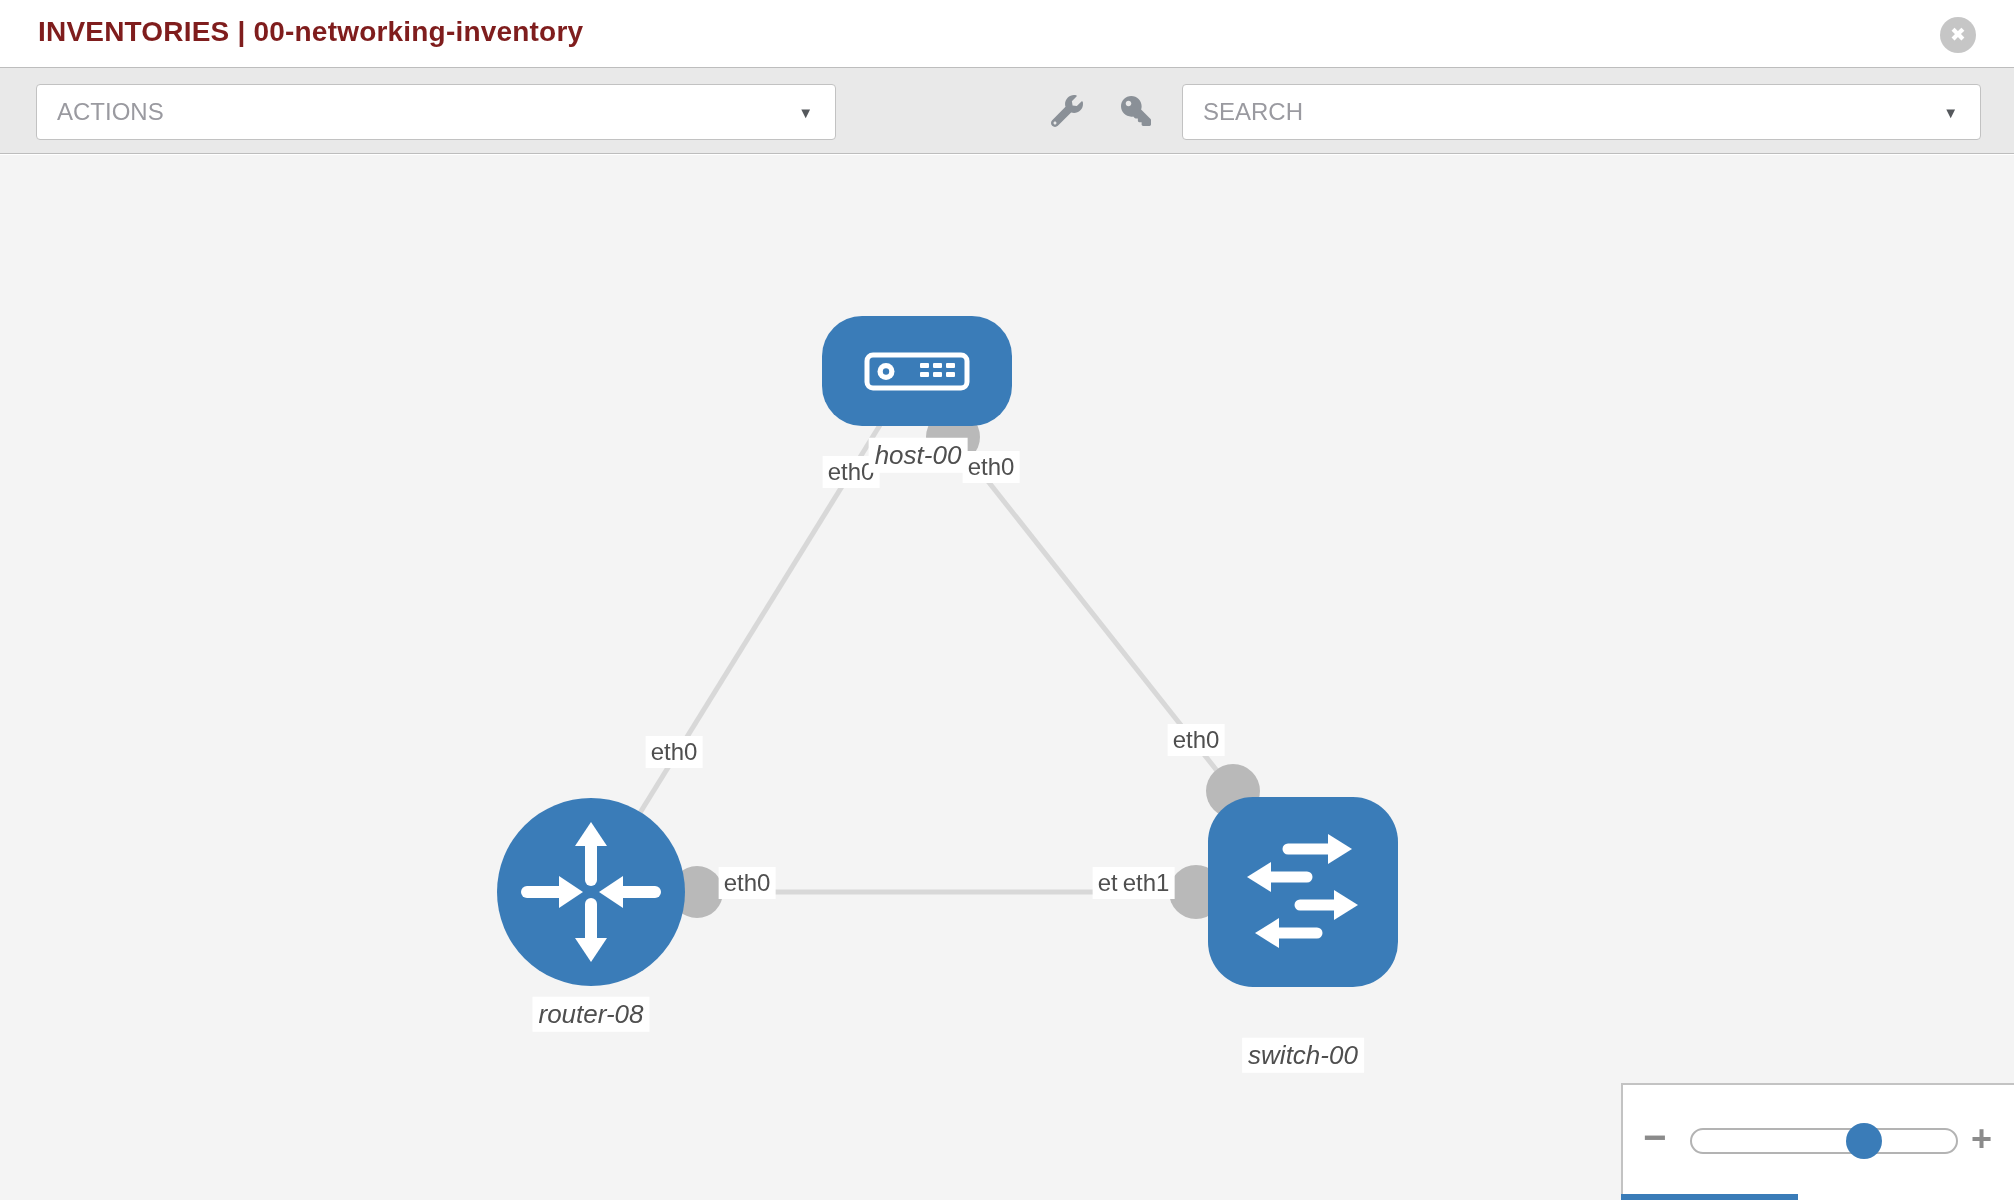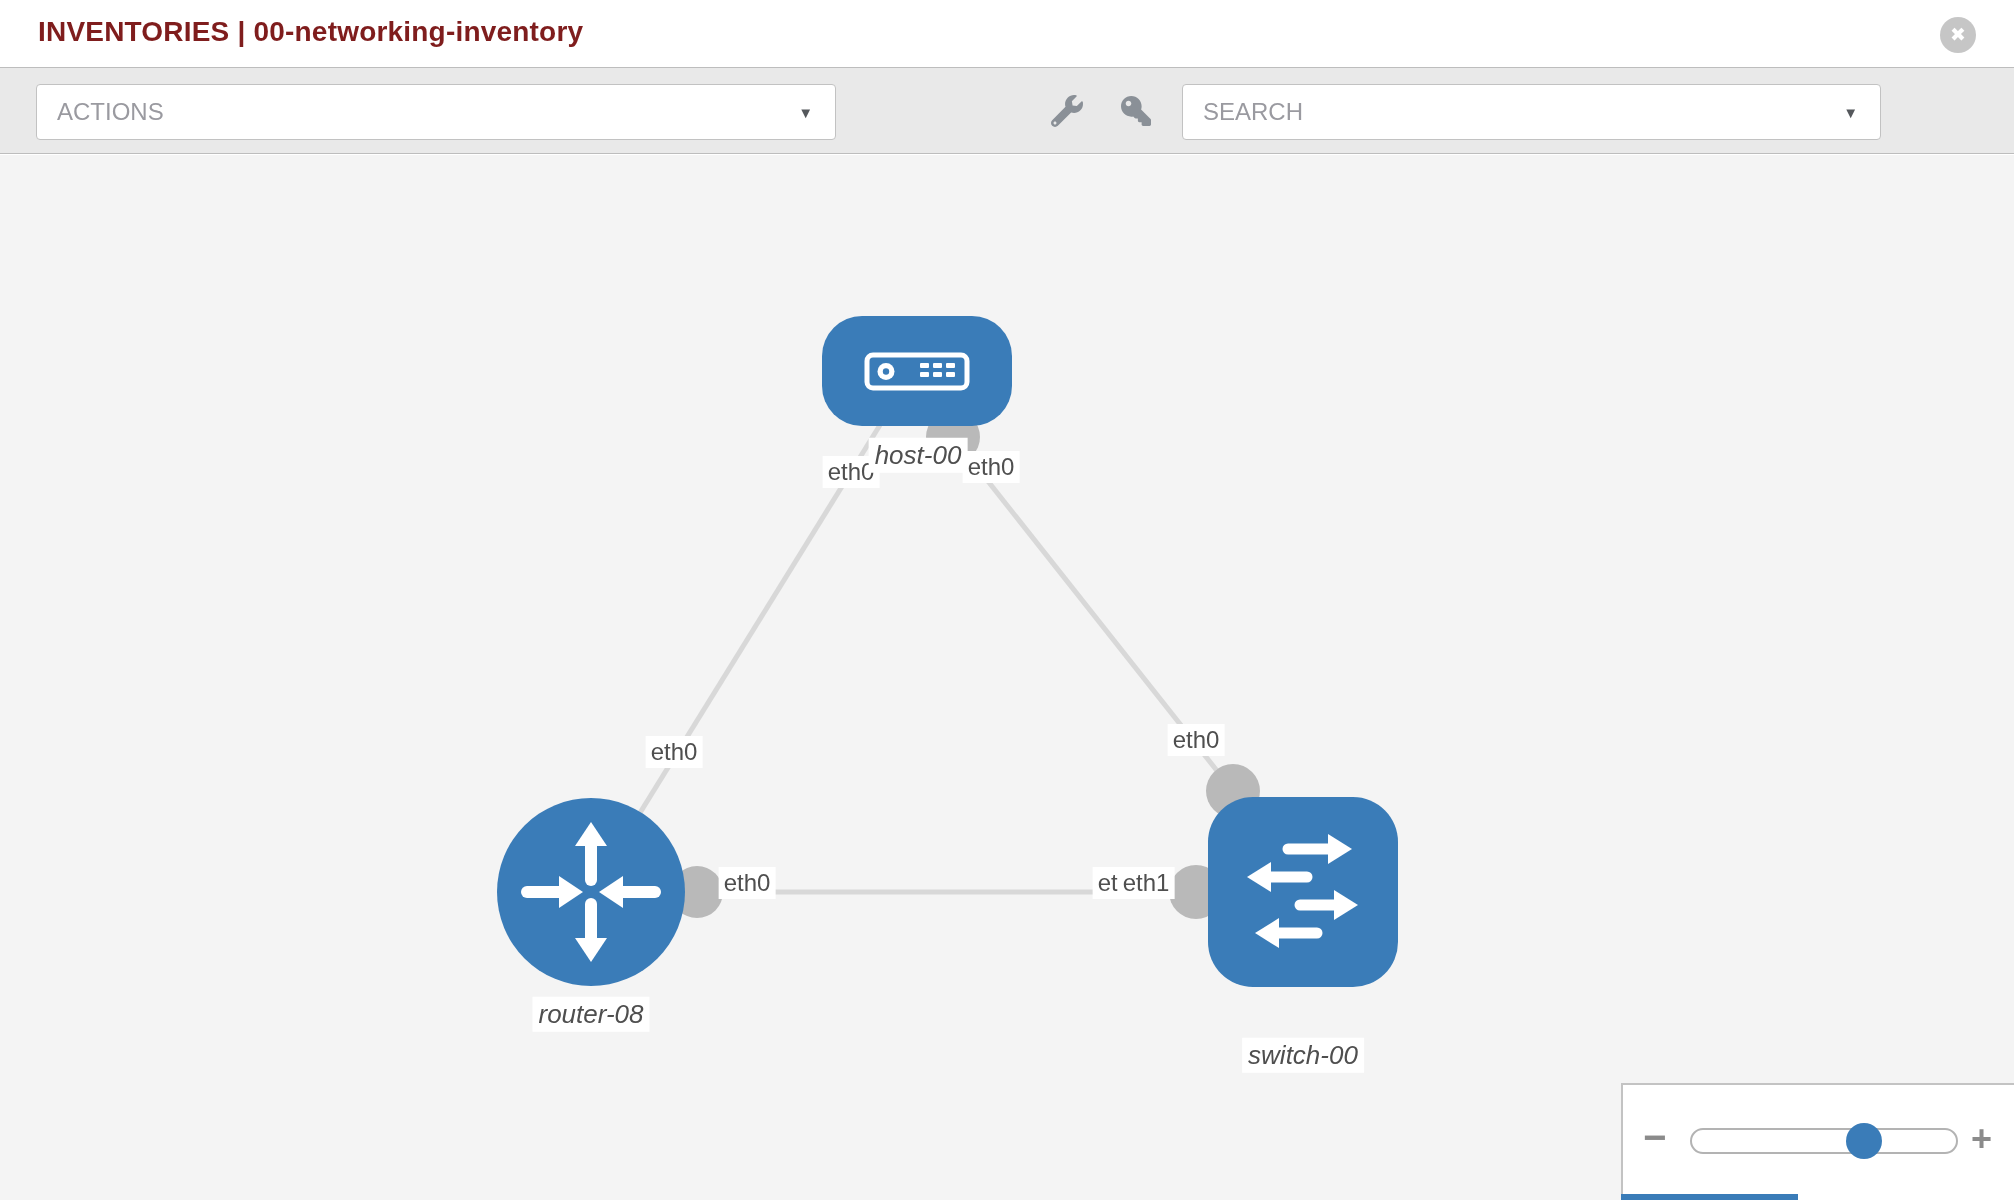--- a/index.html
+++ b/index.html
@@ -12,21 +12,21 @@
   .close-btn{position:absolute;right:38px;top:17px;width:36px;height:36px;border:none;border-radius:50%;
     background:#c6c6c6;color:#fff;font-size:19px;line-height:36px;text-align:center;padding:0;cursor:pointer;}
 
   
   .tbar{position:absolute;left:0;top:67px;width:100%;height:87px;background:#e9e9e9;
     border-top:1px solid #bdbdbd;border-bottom:1px solid #bdbdbd;box-sizing:border-box;}
   .selbox{position:absolute;top:16px;height:56px;background:#fff;border:1px solid #c2c2c2;border-radius:4px;
     box-sizing:border-box;font-size:24px;color:#9a9aa0;display:flex;align-items:center;padding:0 20px;cursor:pointer;}
   .selbox .caret{position:absolute;right:22px;font-size:15px;color:#55585c;}
   .actions{left:36px;width:800px;}
-  .search{left:1182px;width:699px;}
+  .search{left:1182px;width:799px;}
   .tool-ic{position:absolute;top:16px;width:52px;height:56px;background:transparent;border:none;cursor:pointer;
     display:flex;align-items:center;justify-content:center;}
   .tool-ic svg{fill:#8a9097;}
   .ic-wrench{left:1041px;} .ic-key{left:1110px;}
 
   
   .canvas{position:absolute;left:0;top:155px;width:2014px;height:1045px;background:#f4f4f4;}
   .canvas svg.net{position:absolute;left:0;top:0;}
 
   .lbl{position:absolute;transform:translate(-50%,-50%);background:#fff;color:#4f4f4f;

